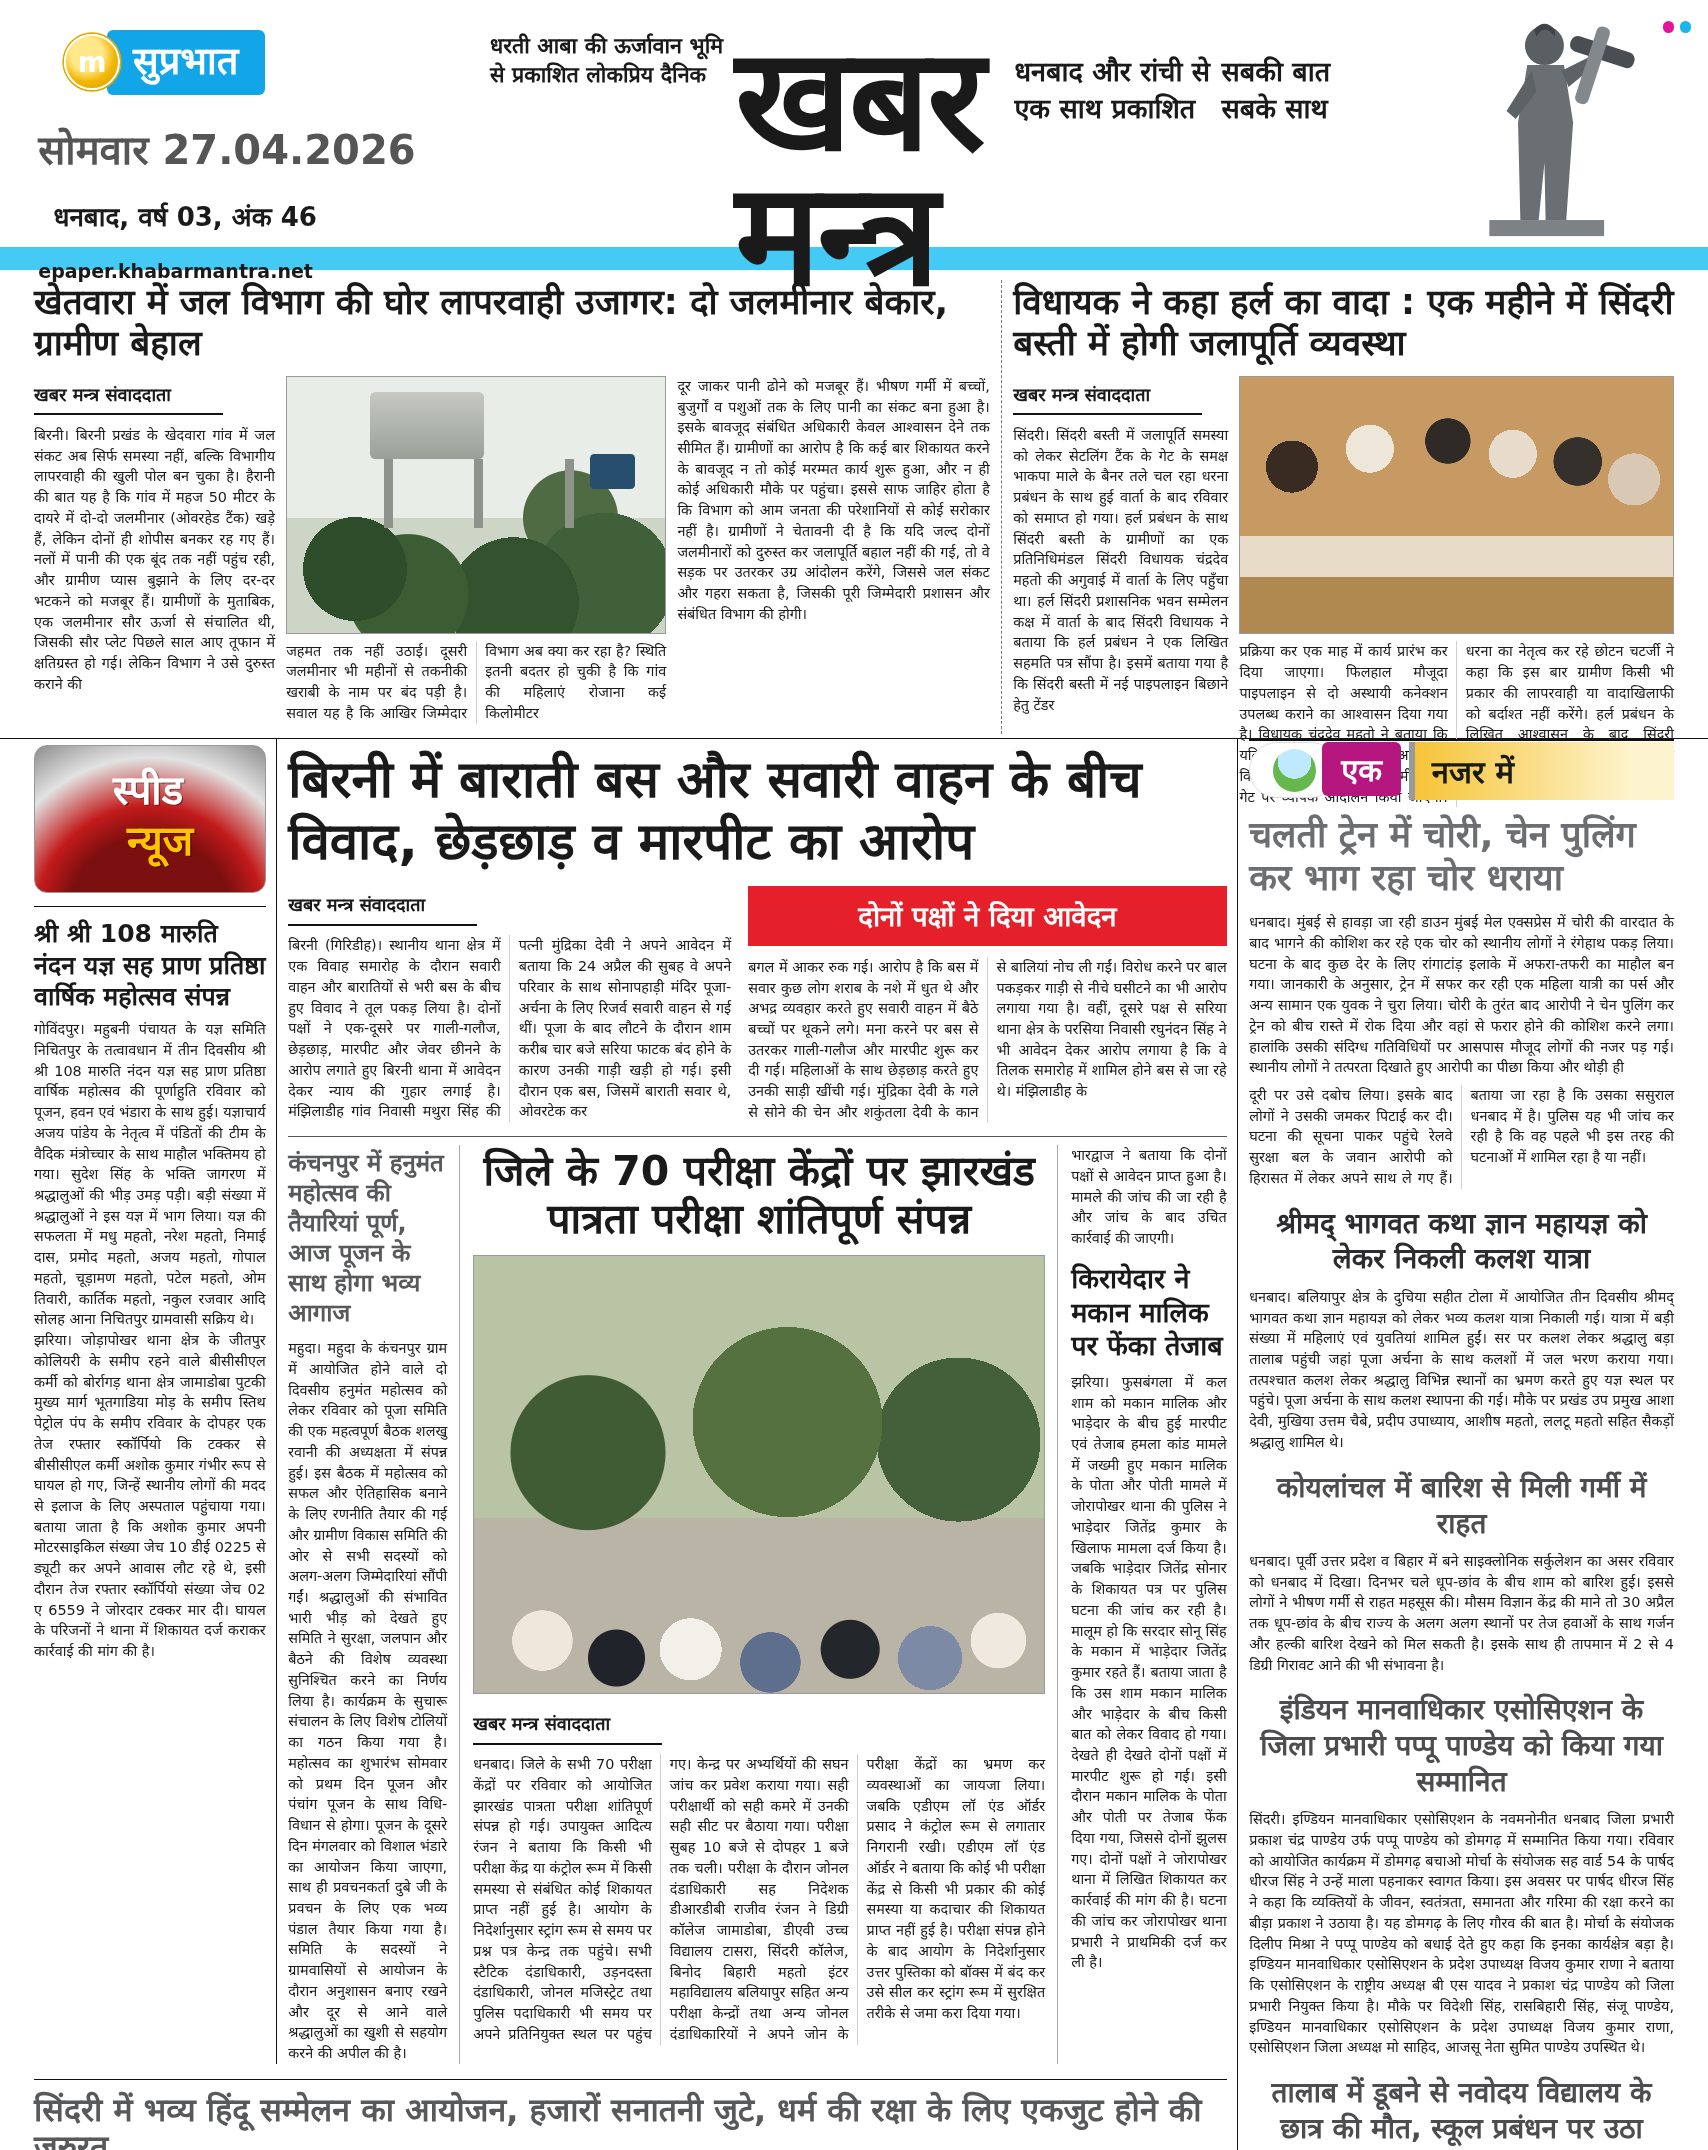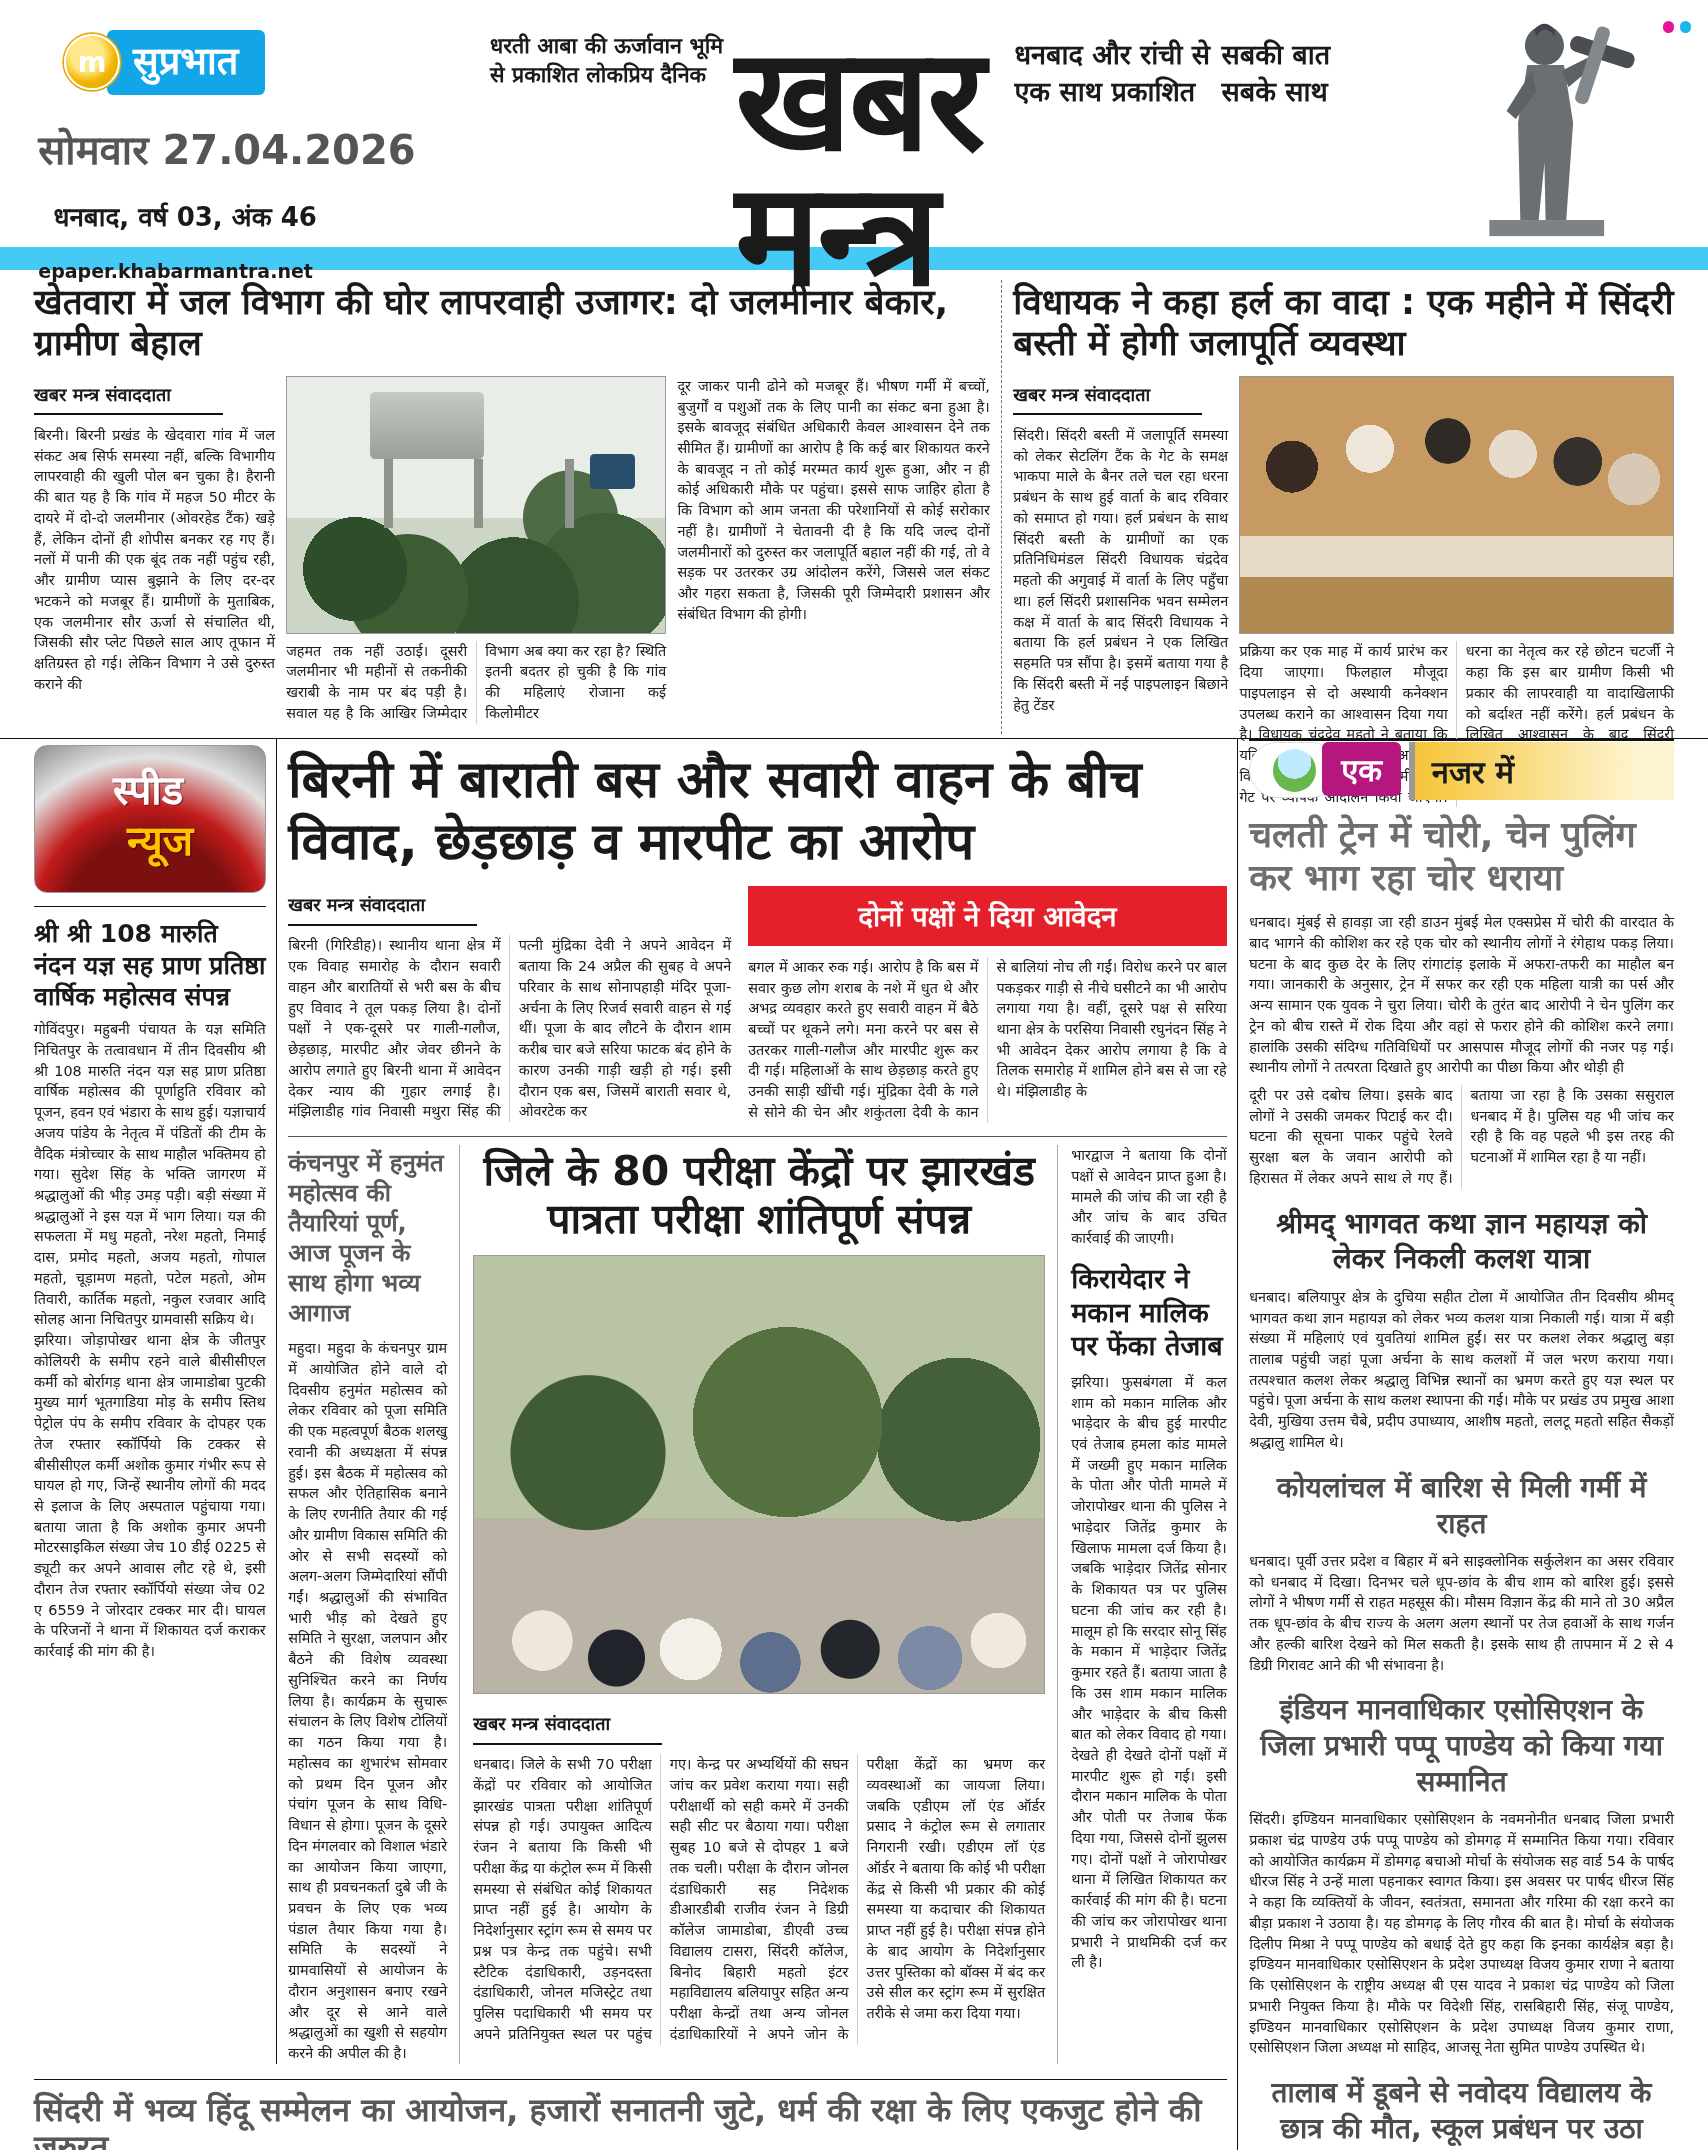--- a/index.html
+++ b/index.html
@@ -23,21 +23,21 @@
   .logo-pill{
     margin-left:-13px;background:#12a5e8;color:#fff;font-weight:bold;
     font-size:38px;line-height:1;padding:12px 26px 14.6px 26px;border-radius:6px;
   }
   .mast-date{color:#555;font-weight:bold;font-size:40px;margin:26px 0 0 4.3px;white-space:nowrap;}
   .mast-edition{font-weight:bold;font-size:26px;margin:22.4px 0 0 19.4px;white-space:nowrap;}
   .mast-site{font-weight:bold;font-size:19px;margin:26px 0 0 4.3px;white-space:nowrap;}
   .mast-center{flex:1;text-align:left;display:flex;flex-direction:row;}
   .tag-top{font-size:21.5px;font-weight:bold;margin-top:0;}
   .mast-title{font-size:142px;font-weight:bold;line-height:.95;margin:3.4px 0 0;letter-spacing:-2.6px;}
-  .tag-row{display:flex;justify-content:space-between;padding:0 65px 0 13px;margin-top:5px;}
+  .tag-row{display:flex;justify-content:space-between;padding:0 65px 0 13px;margin-top:22px;}
   .tag-row span{font-size:27px;font-weight:bold;}
   .mast-right{width:267px;display:flex;align-items:flex-end;justify-content:center;position:relative;}
   .corner-dots{position:absolute;right:-17px;top:-8.6px;display:flex;gap:6px;}
   .dot{width:11.2px;height:11.2px;border-radius:50%;}
   .m{background:#e5139a;} .c{background:#18b6ea;}
   
   .cyan-bar{height:23px;background:#45c9f5;margin:0 0 6px;}
   
   .headline{font-weight:bold;line-height:1.18;}
   .byline{font-weight:bold;font-size:18px;border-bottom:2.6px solid #111;
@@ -239,21 +239,21 @@
             </div>
           </article>
 
           <div class="mid-row">
             <div class="fest-col">
               <h3 class="fest-head">कंचनपुर में हनुमंत महोत्सव की तैयारियां पूर्ण, आज पूजन के साथ होगा भव्य आगाज</h3>
               <div class="body-text">महुदा। महुदा के कंचनपुर ग्राम में आयोजित होने वाले दो दिवसीय हनुमंत महोत्सव को लेकर रविवार को पूजा समिति की एक महत्वपूर्ण बैठक शलखु रवानी की अध्यक्षता में संपन्न हुई। इस बैठक में महोत्सव को सफल और ऐतिहासिक बनाने के लिए रणनीति तैयार की गई और ग्रामीण विकास समिति की ओर से सभी सदस्यों को अलग-अलग जिम्मेदारियां सौंपी गईं। श्रद्धालुओं की संभावित भारी भीड़ को देखते हुए समिति ने सुरक्षा, जलपान और बैठने की विशेष व्यवस्था सुनिश्चित करने का निर्णय लिया है। कार्यक्रम के सुचारू संचालन के लिए विशेष टोलियों का गठन किया गया है। महोत्सव का शुभारंभ सोमवार को प्रथम दिन पूजन और पंचांग पूजन के साथ विधि-विधान से होगा। पूजन के दूसरे दिन मंगलवार को विशाल भंडारे का आयोजन किया जाएगा, साथ ही प्रवचनकर्ता दुबे जी के प्रवचन के लिए एक भव्य पंडाल तैयार किया गया है। समिति के सदस्यों ने ग्रामवासियों से आयोजन के दौरान अनुशासन बनाए रखने और दूर से आने वाले श्रद्धालुओं का खुशी से सहयोग करने की अपील की है।</div>
             </div>
 
             <article class="exam-block">
-              <h2 class="headline h-exam">जिले के 80 परीक्षा केंद्रों पर झारखंड पात्रता परीक्षा शांतिपूर्ण संपन्न</h2>
+              <h2 class="headline h-exam">जिले के 70 परीक्षा केंद्रों पर झारखंड पात्रता परीक्षा शांतिपूर्ण संपन्न</h2>
               <div class="photo photo-procession"></div>
               <div class="byline">खबर मन्त्र संवाददाता</div>
               <div class="body-text cols-3">धनबाद। जिले के सभी 70 परीक्षा केंद्रों पर रविवार को आयोजित झारखंड पात्रता परीक्षा शांतिपूर्ण संपन्न हो गई। उपायुक्त आदित्य रंजन ने बताया कि किसी भी परीक्षा केंद्र या कंट्रोल रूम में किसी समस्या से संबंधित कोई शिकायत प्राप्त नहीं हुई है। आयोग के निदेर्शानुसार स्ट्रांग रूम से समय पर प्रश्न पत्र केन्द्र तक पहुंचे। सभी स्टैटिक दंडाधिकारी, उड़नदस्ता दंडाधिकारी, जोनल मजिस्ट्रेट तथा पुलिस पदाधिकारी भी समय पर अपने प्रतिनियुक्त स्थल पर पहुंच गए। केन्द्र पर अभ्यर्थियों की सघन जांच कर प्रवेश कराया गया। सही परीक्षार्थी को सही कमरे में उनकी सही सीट पर बैठाया गया। परीक्षा सुबह 10 बजे से दोपहर 1 बजे तक चली। परीक्षा के दौरान जोनल दंडाधिकारी सह निदेशक डीआरडीबी राजीव रंजन ने डिग्री कॉलेज जामाडोबा, डीएवी उच्च विद्यालय टासरा, सिंदरी कॉलेज, बिनोद बिहारी महतो इंटर महाविद्यालय बलियापुर सहित अन्य परीक्षा केन्द्रों तथा अन्य जोनल दंडाधिकारियों ने अपने जोन के परीक्षा केंद्रों का भ्रमण कर व्यवस्थाओं का जायजा लिया। जबकि एडीएम लॉ एंड ऑर्डर प्रसाद ने कंट्रोल रूम से लगातार निगरानी रखी। एडीएम लॉ एंड ऑर्डर ने बताया कि कोई भी परीक्षा केंद्र से किसी भी प्रकार की कोई समस्या या कदाचार की शिकायत प्राप्त नहीं हुई है। परीक्षा संपन्न होने के बाद आयोग के निदेर्शानुसार उत्तर पुस्तिका को बॉक्स में बंद कर उसे सील कर स्ट्रांग रूम में सुरक्षित तरीके से जमा करा दिया गया।</div>
             </article>
 
             <div class="tenant-col">
               <div class="body-text cont-para">भारद्वाज ने बताया कि दोनों पक्षों से आवेदन प्राप्त हुआ है। मामले की जांच की जा रही है और जांच के बाद उचित कार्रवाई की जाएगी।</div>
               <h3 class="tenant-head">किरायेदार ने मकान मालिक पर फेंका तेजाब</h3>
               <div class="body-text">झरिया। फुसबंगला में कल शाम को मकान मालिक और भाड़ेदार के बीच हुई मारपीट एवं तेजाब हमला कांड मामले में जख्मी हुए मकान मालिक के पोता और पोती मामले में जोरापोखर थाना की पुलिस ने भाड़ेदार जितेंद्र कुमार के खिलाफ मामला दर्ज किया है। जबकि भाड़ेदार जितेंद्र सोनार के शिकायत पत्र पर पुलिस घटना की जांच कर रही है। मालूम हो कि सरदार सोनू सिंह के मकान में भाड़ेदार जितेंद्र कुमार रहते हैं। बताया जाता है कि उस शाम मकान मालिक और भाड़ेदार के बीच किसी बात को लेकर विवाद हो गया। देखते ही देखते दोनों पक्षों में मारपीट शुरू हो गई। इसी दौरान मकान मालिक के पोता और पोती पर तेजाब फेंक दिया गया, जिससे दोनों झुलस गए। दोनों पक्षों ने जोरापोखर थाना में लिखित शिकायत कर कार्रवाई की मांग की है। घटना की जांच कर जोरापोखर थाना प्रभारी ने प्राथमिकी दर्ज कर ली है।</div>
             </div>

